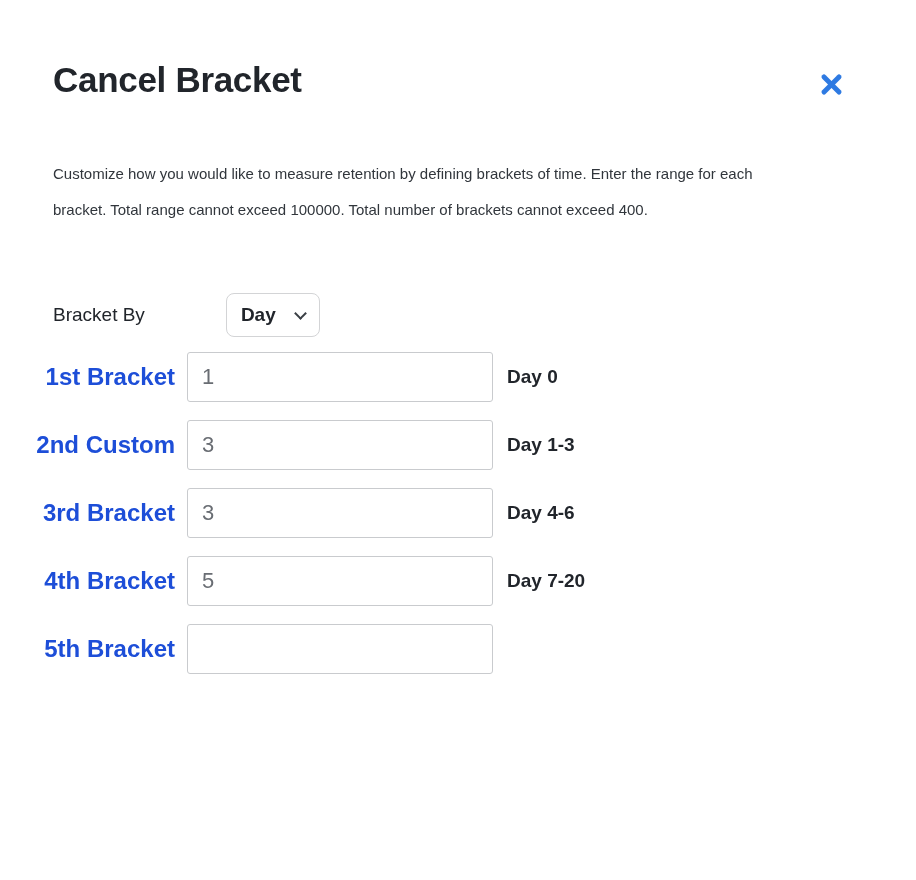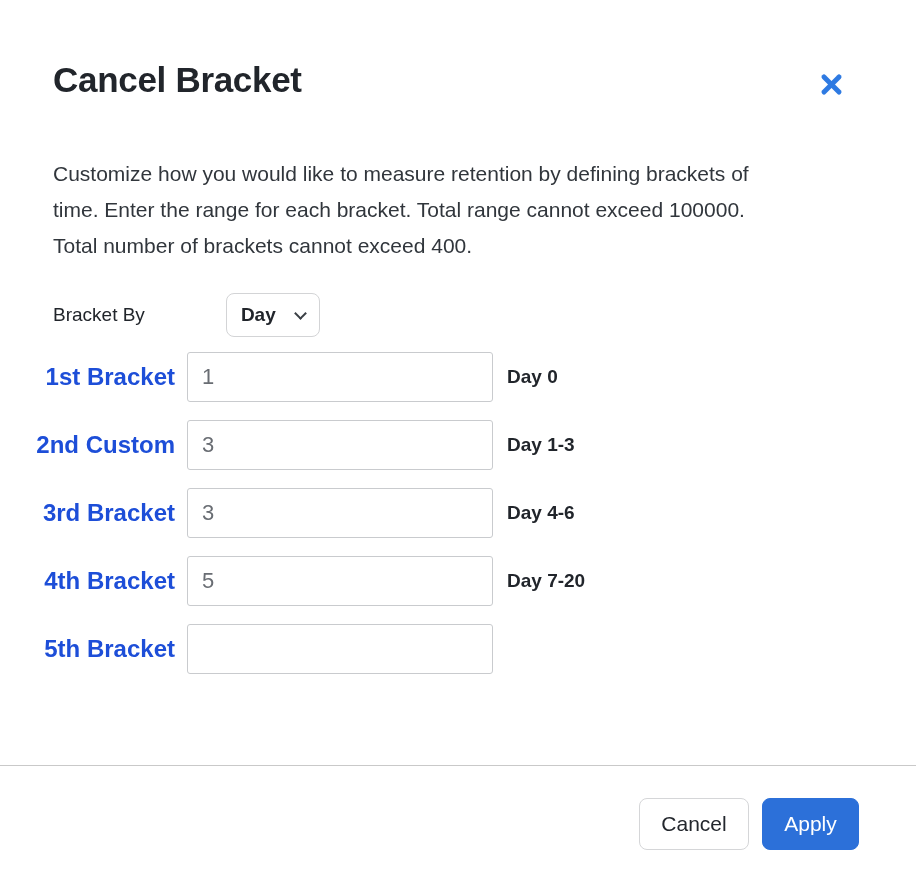--- a/index.html
+++ b/index.html
@@ -14,21 +14,21 @@
   }
 
   .close-btn {
     position: absolute; left: 814px; top: 68px;
     width: 34px; height: 32px; background: none; border: none; cursor: pointer;
     display: flex; align-items: center; justify-content: center;
   }
 
   .modal-desc {
     position: absolute; left: 53px; top: 156px; width: 728px;
-    font-size: 21px; line-height: 36px; color: #31363c;
+    font-size: 15px; line-height: 36px; color: #31363c;
   }
 
   .bracket-by-row {
     position: absolute; left: 53px; top: 293px; height: 44px;
     display: flex; align-items: center;
   }
   .bracket-by-label { font-size: 19px; font-weight: 400; color: #21252b; }
   .dropdown {
     margin-left: 81px; 
     height: 44px; min-width: 86px; padding: 0 14px;
@@ -128,18 +128,14 @@
     </div>
 
     <div class="bracket-row">
       <span class="bracket-label">5th Bracket</span>
       <input class="bracket-input" type="text" value="" style="">
       <span class="bracket-range"></span>
     </div>
 
   </div>
 
-  <div class="footer">
-    <button class="btn btn-cancel">Cancel</button>
-    <button class="btn btn-apply">Apply</button>
-  </div>
 
 </div>
 
 </body></html>

